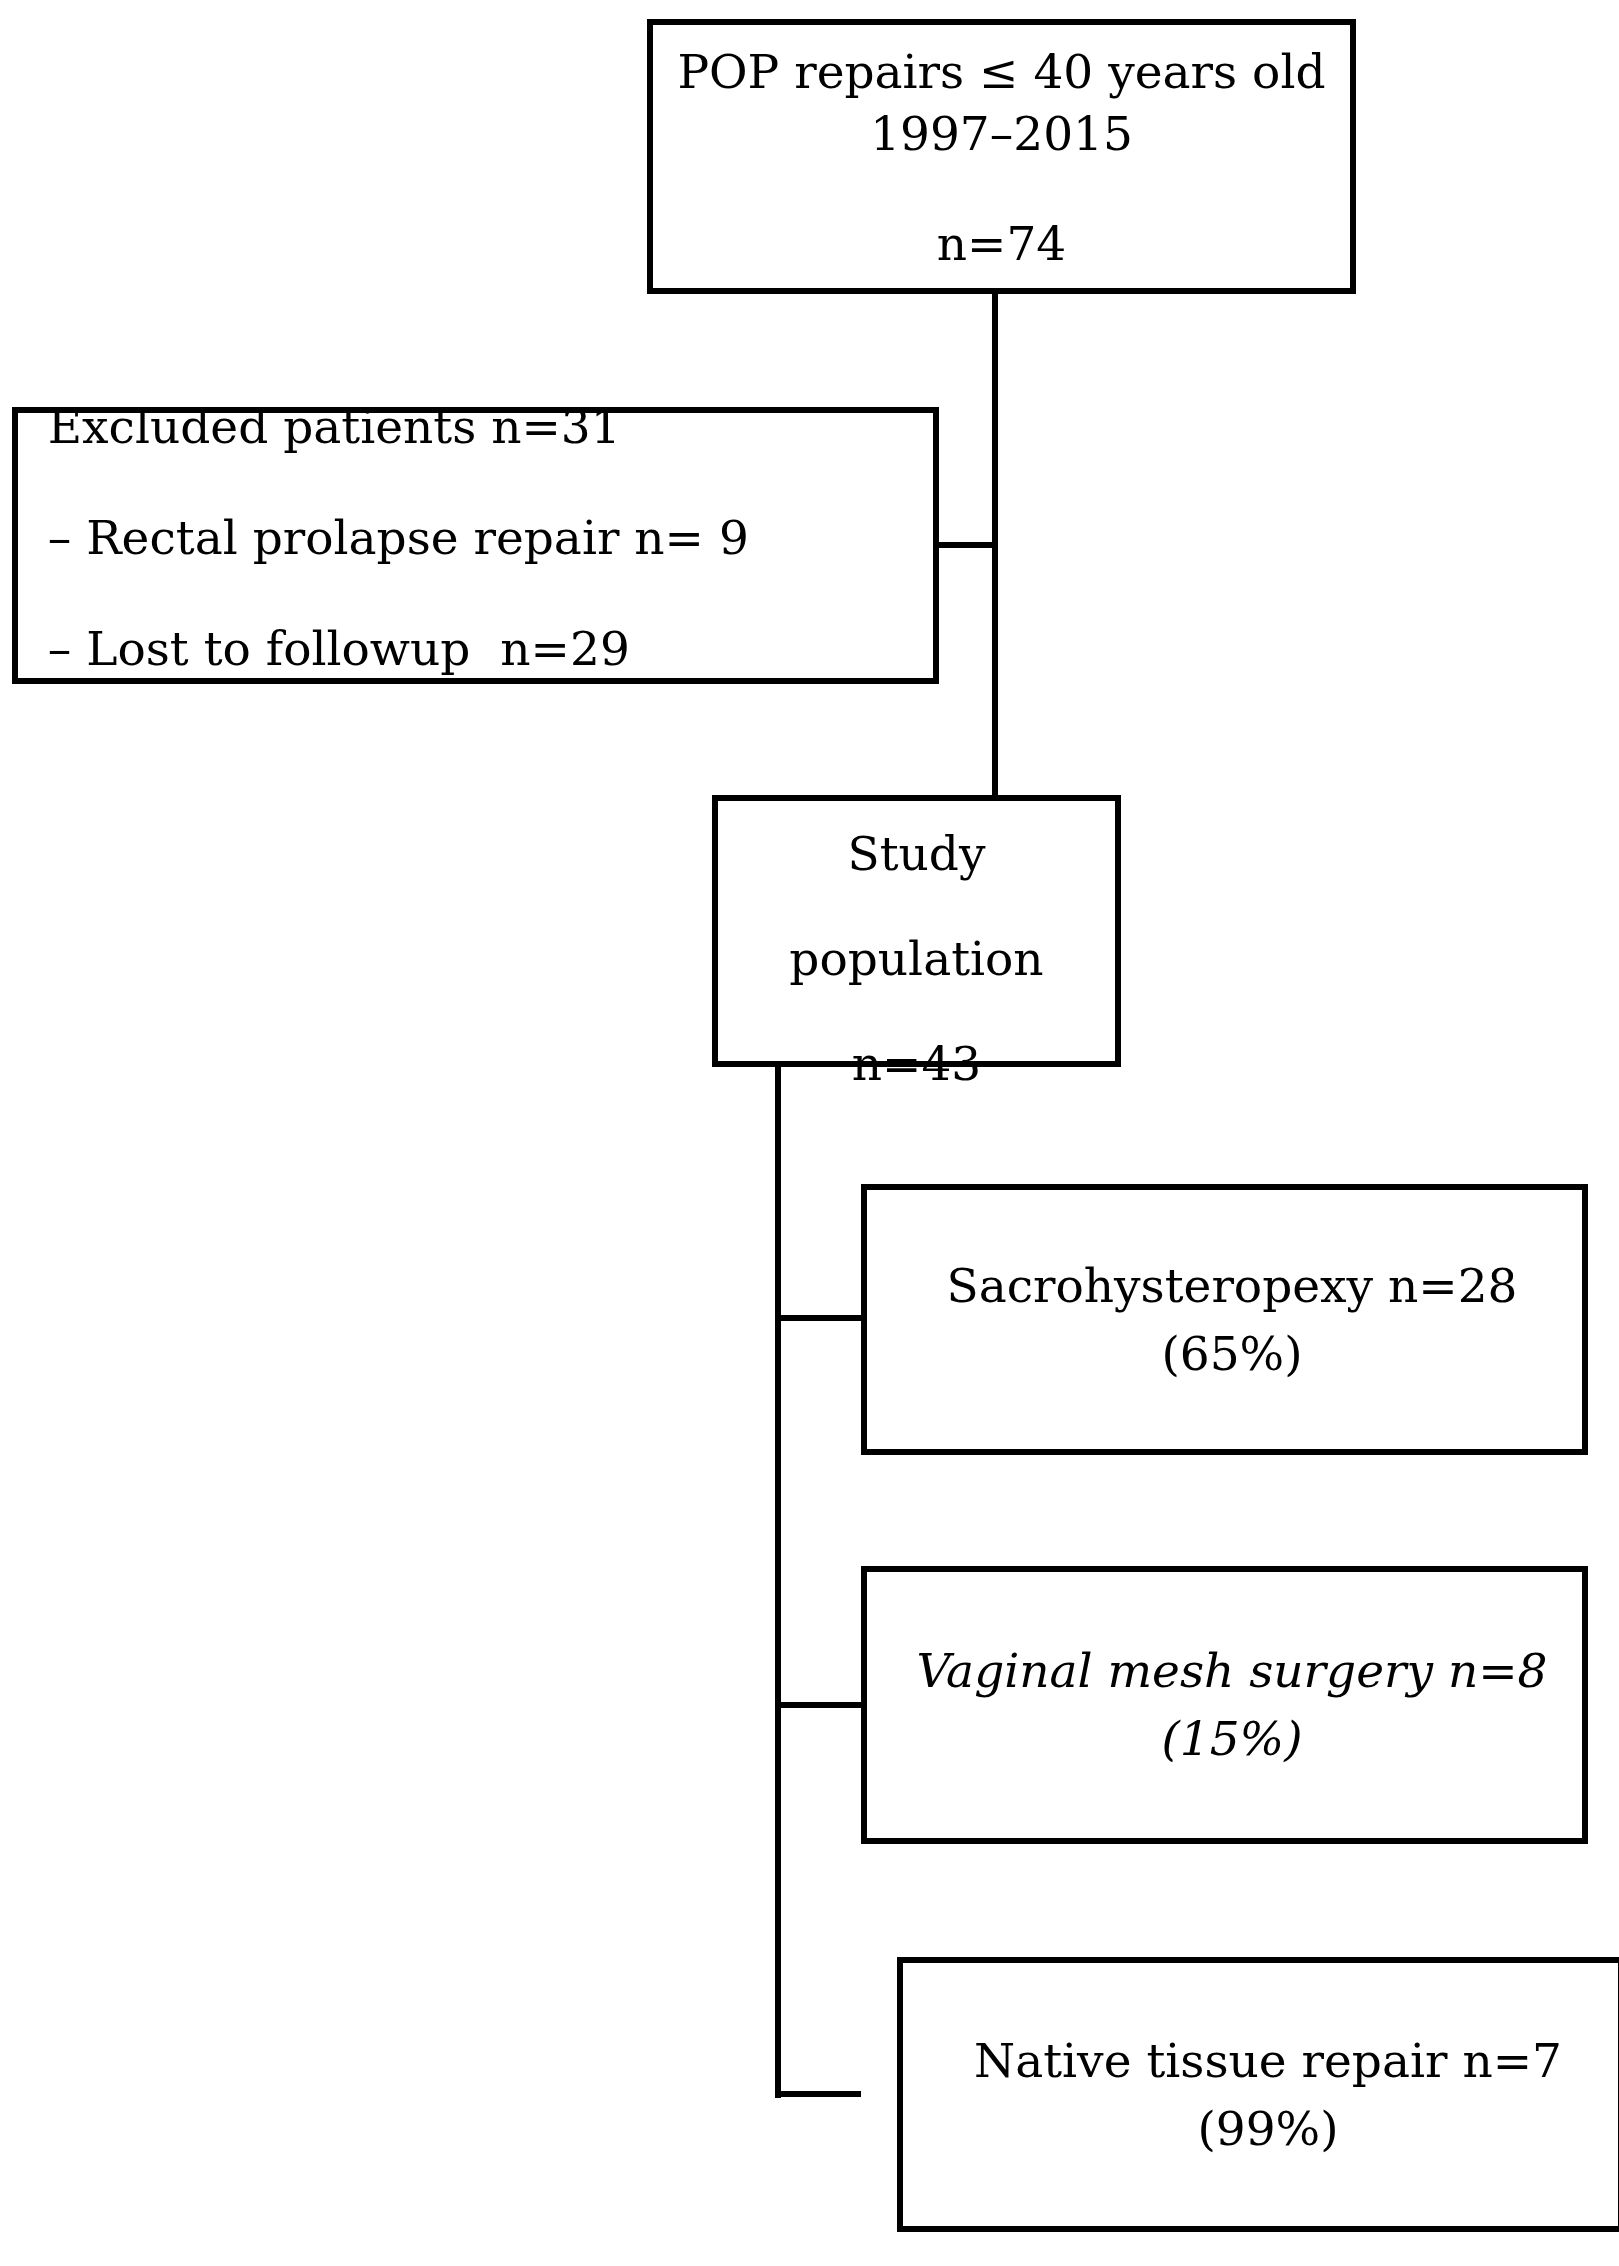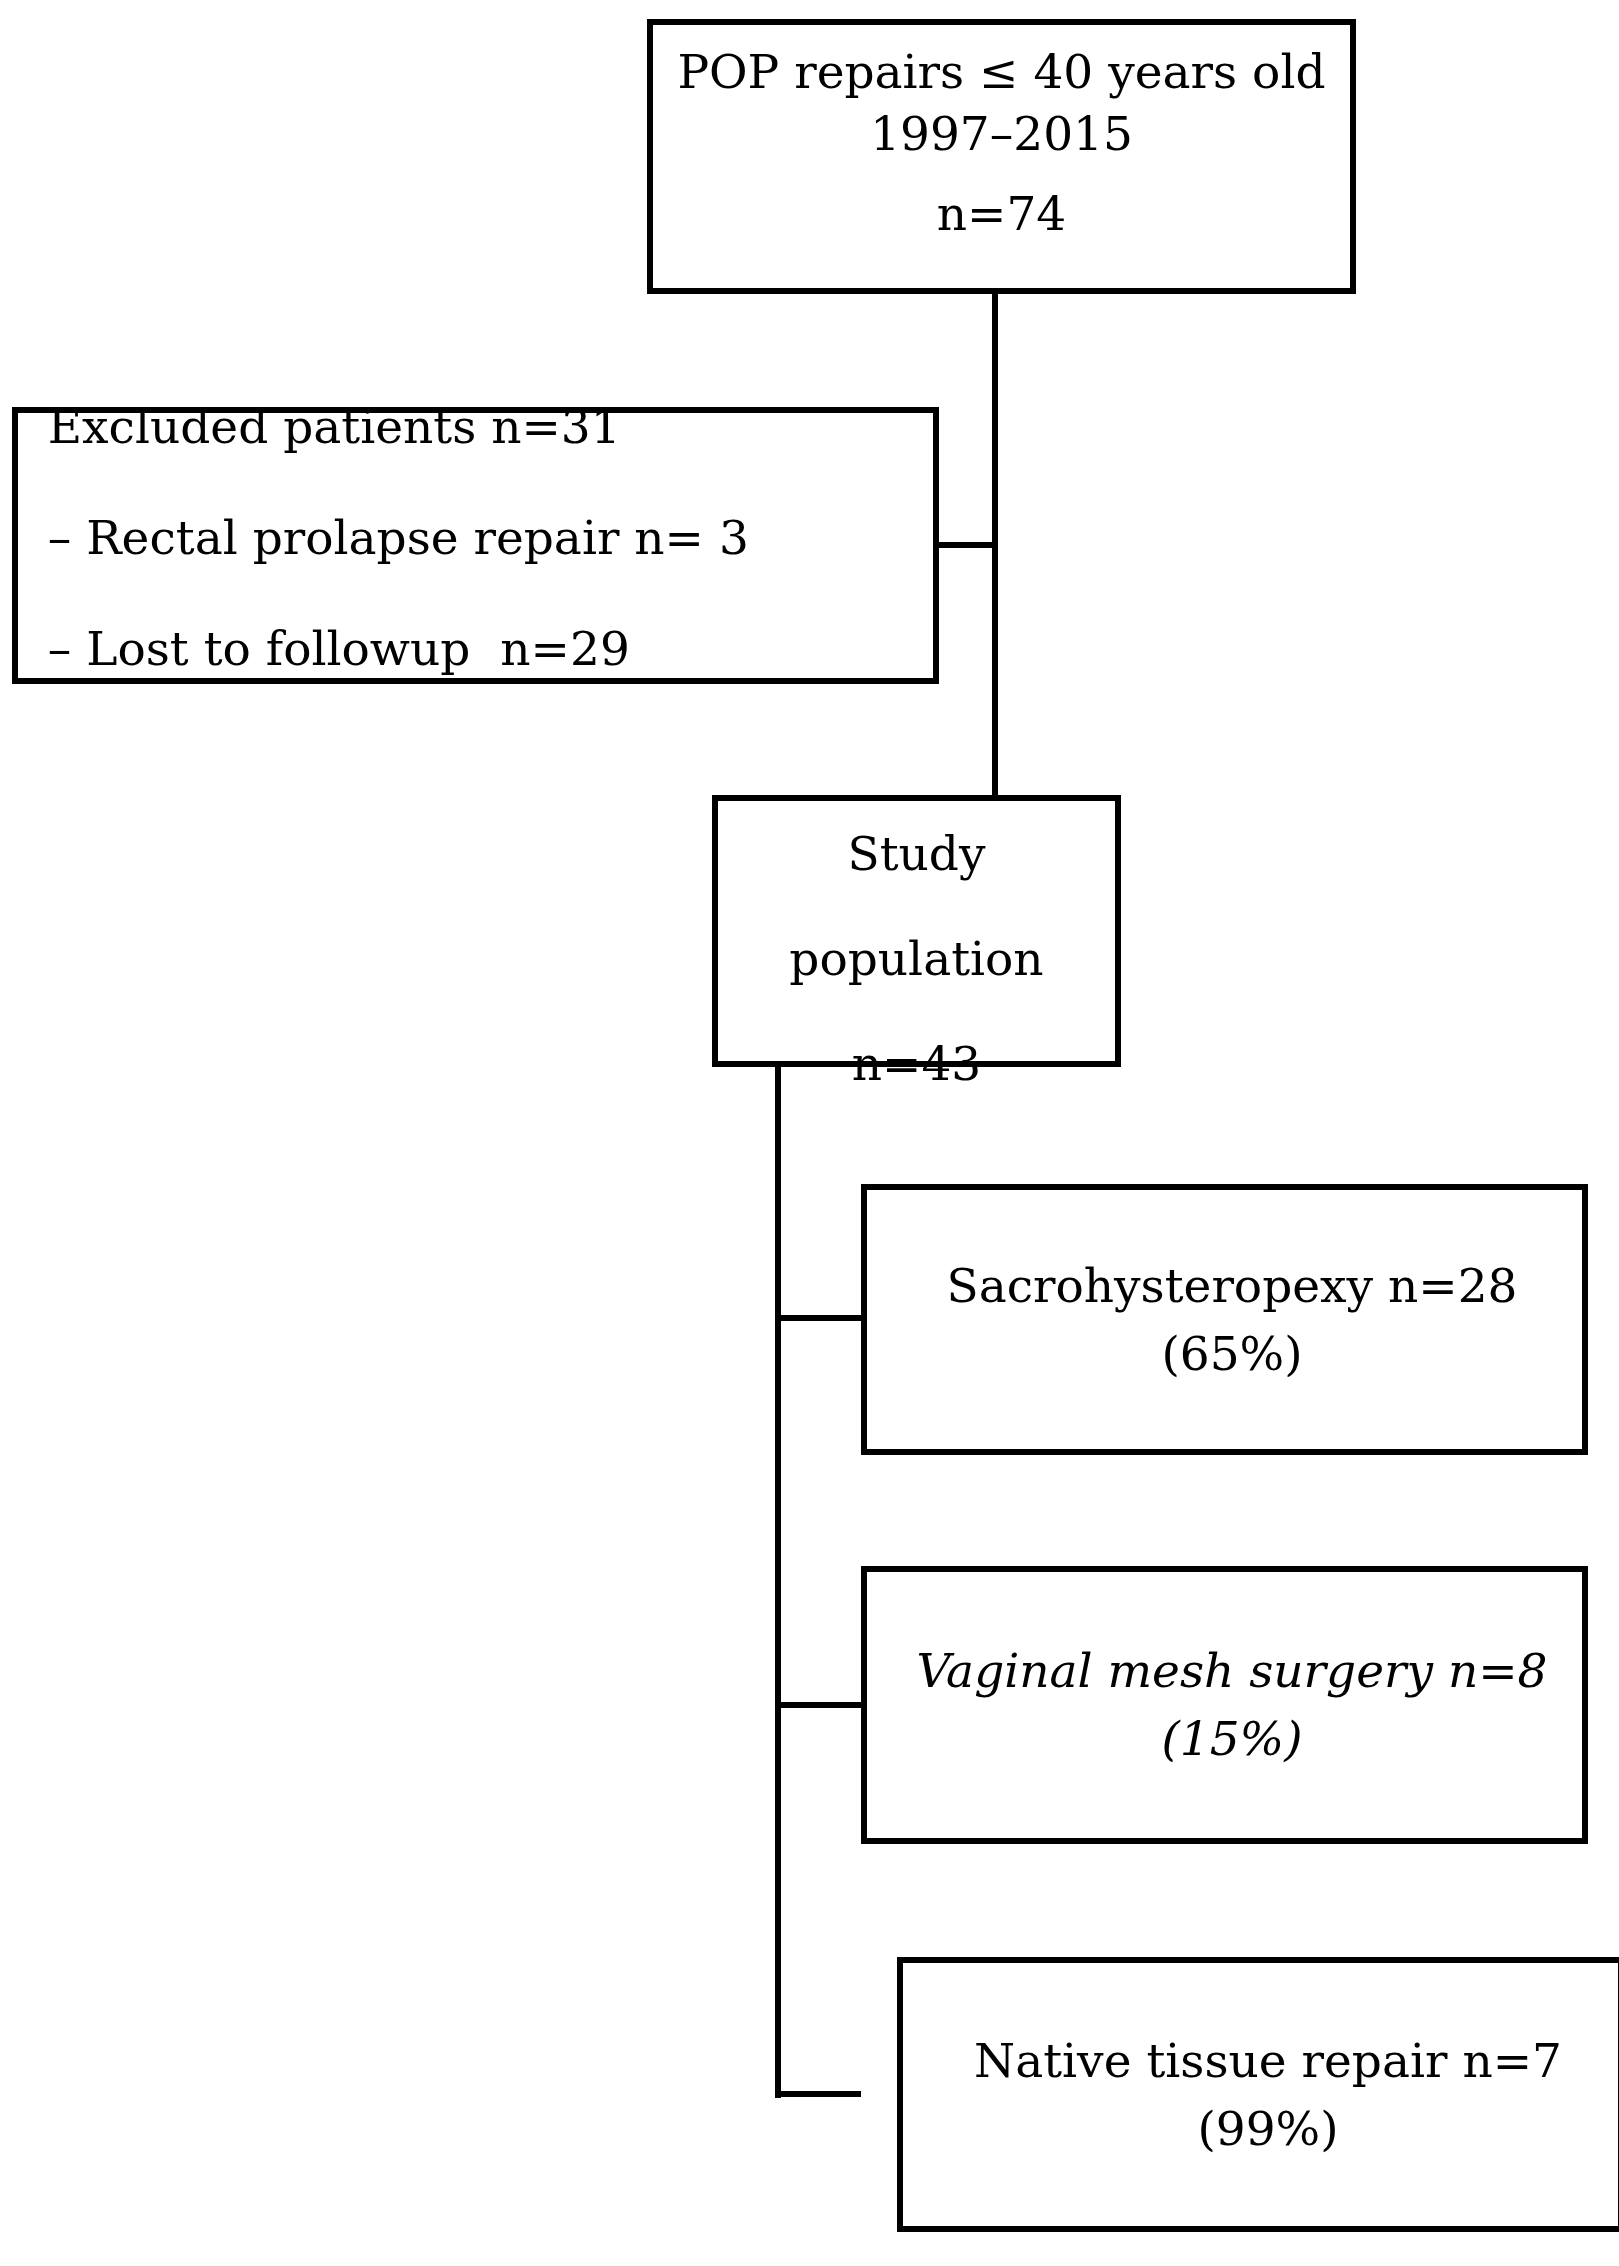--- a/index.html
+++ b/index.html
@@ -29,21 +29,21 @@
     white-space: pre-wrap;
   }
   
   .box-pop {
     left: 647px; top: 19px; width: 709px; height: 275px;
     align-items: center;
     padding-top: 16.4px;
     text-align: center;
   }
   .box-pop .box-line { line-height: 62px; }
-  .box-pop .count-line { margin-top: 18px; }
+  .box-pop .count-line { margin-top: 48px; }
   
   .box-excluded {
     left: 11.8px; top: 407px; width: 927px; height: 277px;
     justify-content: center;
     padding-left: 30px;
     padding-bottom: 14.5px;
     text-align: left;
     gap: 19px;
   }
   .box-excluded .box-line { line-height: 92px; }
@@ -86,21 +86,21 @@
 <div class="canvas">
 
   <div class="box box-pop">
     <div class="box-line">POP repairs ≤ 40 years old</div>
     <div class="box-line">1997–2015</div>
     <div class="box-line count-line">n=74</div>
   </div>
 
   <div class="box box-excluded">
     <div class="box-line">Excluded patients n=31</div>
-    <div class="box-line">– Rectal prolapse repair n= 3</div>
+    <div class="box-line">– Rectal prolapse repair n= 9</div>
     <div class="box-line">– Lost to followup  n=29</div>
   </div>
 
   <div class="box box-study">
     <div class="box-line">Study population</div>
     <div class="box-line">n=43</div>
   </div>
 
   <div class="box box-treatment box-sacro">
     <div class="box-line">Sacrohysteropexy n=28</div>

